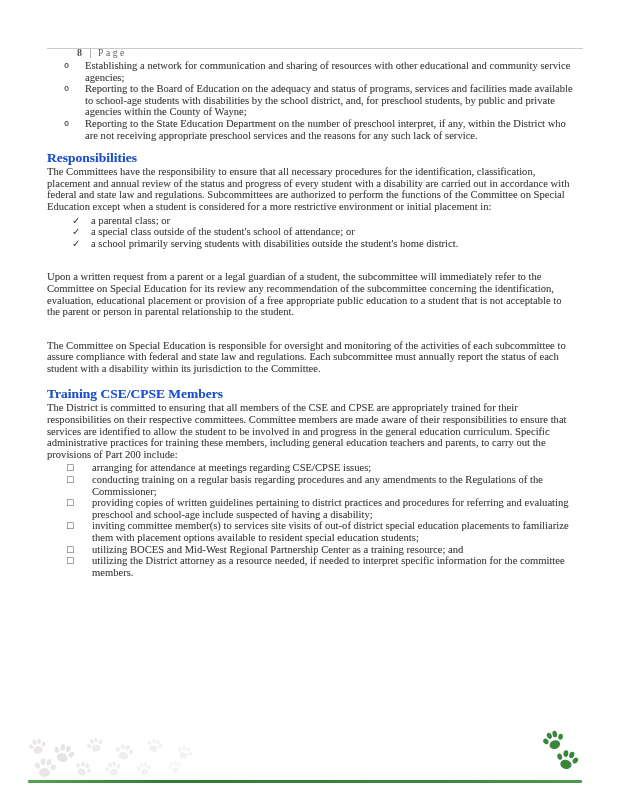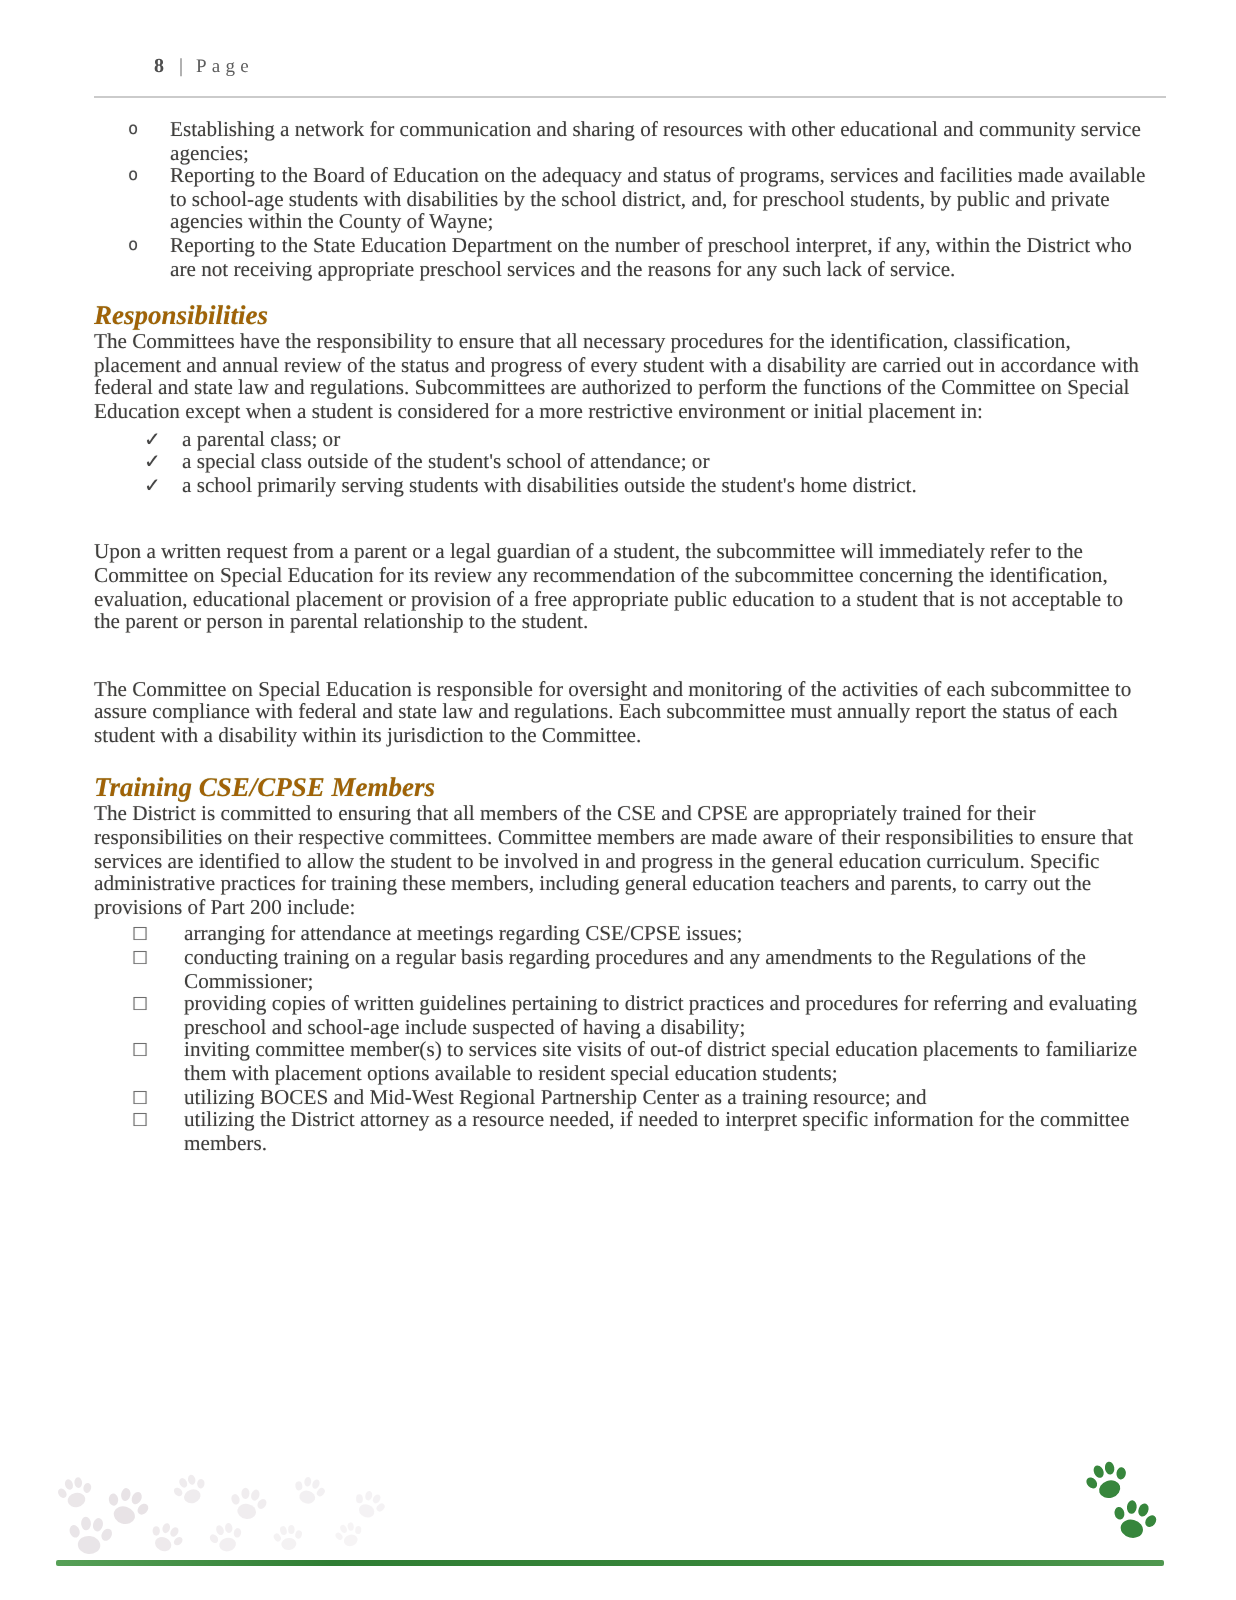--- a/index.html
+++ b/index.html
@@ -2,34 +2,34 @@
 <html><head>
 <meta charset="utf-8">
 <style>
   html,body{margin:0;padding:0;background:#e8e8e8;}
   .page{
     position:relative;width:618px;height:800px;background:#ffffff;
     font-family:"Liberation Serif","DejaVu Serif",serif;color:#3f3e3c;
     overflow:hidden;margin:0 auto;
   }
   
-  .hdr{position:absolute;left:47px;top:28px;font-size:10px;color:#4d4d4d;padding-left:30px;}
+  .hdr{position:absolute;left:47px;top:47px;font-size:10px;color:#4d4d4d;padding-left:30px;}
   .hdr .num{font-weight:bold;letter-spacing:1px;}
   .hdr .sep{margin:0 4px;color:#6a6a6a;}
   .hdr .lbl{letter-spacing:2.6px;color:#5d5d5d;font-size:9.5px;}
   .hdr-rule{position:absolute;left:47px;top:48px;width:536px;height:1px;background:#cbcbcb;}
   
   .content{
     position:absolute;left:47px;top:58px;width:530px;
     font-size:10.6px;line-height:11.6px;
     text-shadow:0 0 0.5px rgba(64,62,60,0.35);
   }
   .content p{margin:22px 0 0 0;}
   .green-heading{
-    font-size:13.5px;font-weight:bold;font-style:italic;color:#a16207;
+    font-size:13.5px;font-weight:bold;color:#1d4ed8;
     margin:9px 0 1px 0;line-height:15px;text-shadow:0 0 0.5px rgba(46,125,53,0.4);
   }
   .green-heading.training{margin-top:12px;}
   .list{margin:2px 0 0 0;}
   .li{display:flex;align-items:flex-start;}
   .li .txt{flex:1;}
   .marker{flex:none;line-height:11.6px;}
   .intro-list .marker{margin-left:17px;width:21px;font-family:"DejaVu Sans Mono",monospace;font-size:8.5px;color:#4a4a4a;}
   .check-list .marker{margin-left:25px;width:19px;font-size:10px;color:#454545;font-family:"DejaVu Sans",sans-serif;}
   .square-list .marker{margin-left:19px;width:26px;font-size:8.5px;color:#6e6e6e;font-family:"DejaVu Sans",sans-serif;}

